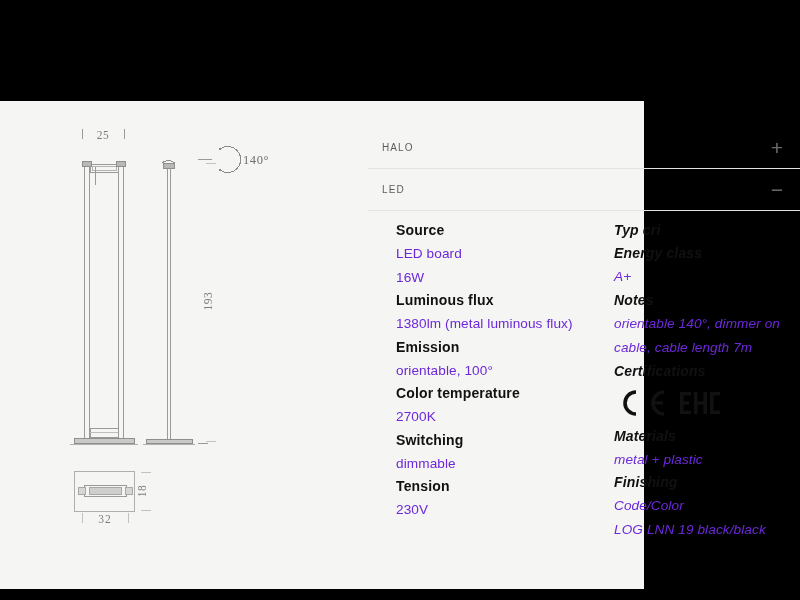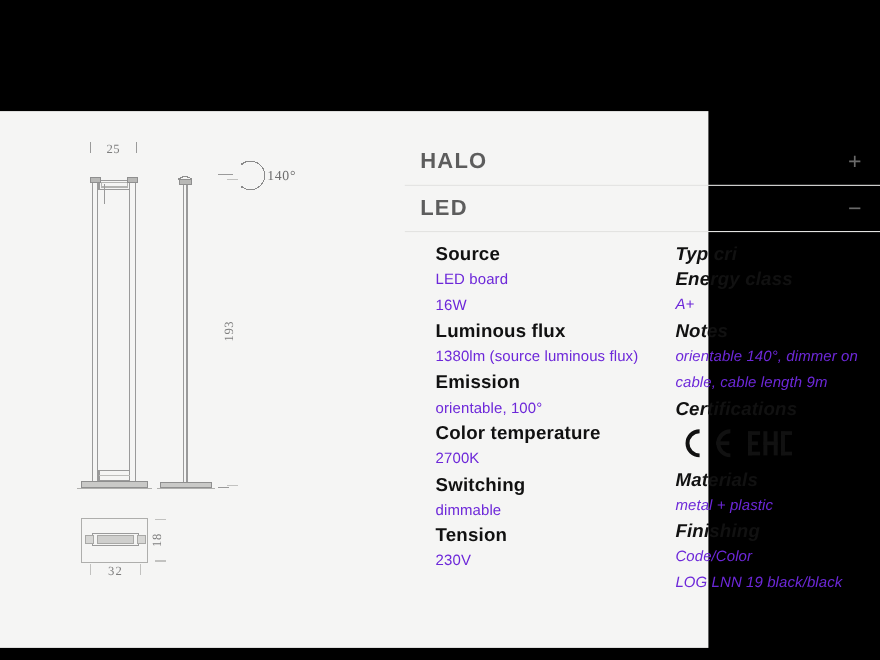--- a/index.html
+++ b/index.html
@@ -49,24 +49,24 @@
     position: relative;
     height: 42px;
     display: flex;
     align-items: center;
     justify-content: space-between;
     padding: 0 14px 0 14px;
     border-bottom: 1px solid #e3e3e1;
   }
   .accordion-row.first { margin-top: 26px; }
   .acc-label {
-    font-size: 20px;
+    font-size: 10px;
     letter-spacing: 1.1px;
     color: #5d5d5d;
-    font-weight: 700;
+    font-weight: 400;
   }
   .acc-toggle {
     font-size: 21px;
     line-height: 1;
     color: #6a6a6a;
     font-weight: 300;
     width: 18px;
     text-align: center;
     cursor: pointer;
     user-select: none;
@@ -75,21 +75,21 @@
   #spec-body {
     position: absolute;
     top: 118px; left: 0;
     width: 432px;
     display: flex;
   }
   .spec-col { width: 216px; padding-left: 28px; }
   .spec-col.right { padding-left: 30px; font-style: italic; }
 
   .spec-key {
-    font-size: 17px;
+    font-size: 14px;
     font-weight: 700;
     color: #111;
     line-height: 23px;
     letter-spacing: 0.15px;
   }
   .spec-val {
     font-size: 13.6px;
     font-weight: 400;
     color: #6d28d9;
     line-height: 23.5px;
@@ -201,21 +201,21 @@
 
       <div id="spec-body">
 
         <div class="spec-col left">
           <div class="spec-key">Source</div>
           <div class="spec-val">LED board</div>
 
           <div class="spec-val">16W</div>
 
           <div class="spec-key">Luminous flux</div>
-          <div class="spec-val">1380lm (source luminous flux)</div>
+          <div class="spec-val">1380lm (metal luminous flux)</div>
 
           <div class="spec-key">Emission</div>
           <div class="spec-val">orientable, 100°</div>
 
           <div class="spec-key">Color temperature</div>
           <div class="spec-val">2700K</div>
 
           <div class="spec-key">Switching</div>
           <div class="spec-val">dimmable</div>
 
@@ -224,21 +224,21 @@
         </div>
 
         <div class="spec-col right">
           <div class="spec-key">Typ cri</div>
 
           <div class="spec-key">Energy class</div>
           <div class="spec-val">A+</div>
 
           <div class="spec-key">Notes</div>
           <div class="spec-val two-line">orientable 140°, dimmer on</div>
-          <div class="spec-val two-line">cable, cable length 9m</div>
+          <div class="spec-val two-line">cable, cable length 7m</div>
 
           <div class="spec-key">Certifications</div>
           <div class="cert-marks">
             <svg width="56" height="26" viewBox="0 0 56 26">
               <path d="M22 2 A11 11 0 1 0 22 24" fill="none" stroke="#111" stroke-width="3.6"></path>
               <path d="M50 2 A11 11 0 1 0 50 24" fill="none" stroke="#111" stroke-width="3.6"></path>
               <rect x="37" y="11.2" width="12" height="3.4" fill="#111"></rect>
             </svg>
             <svg width="42" height="24" viewBox="0 0 42 24">
               <rect x="1" y="1" width="3.6" height="22" fill="#111"></rect>

